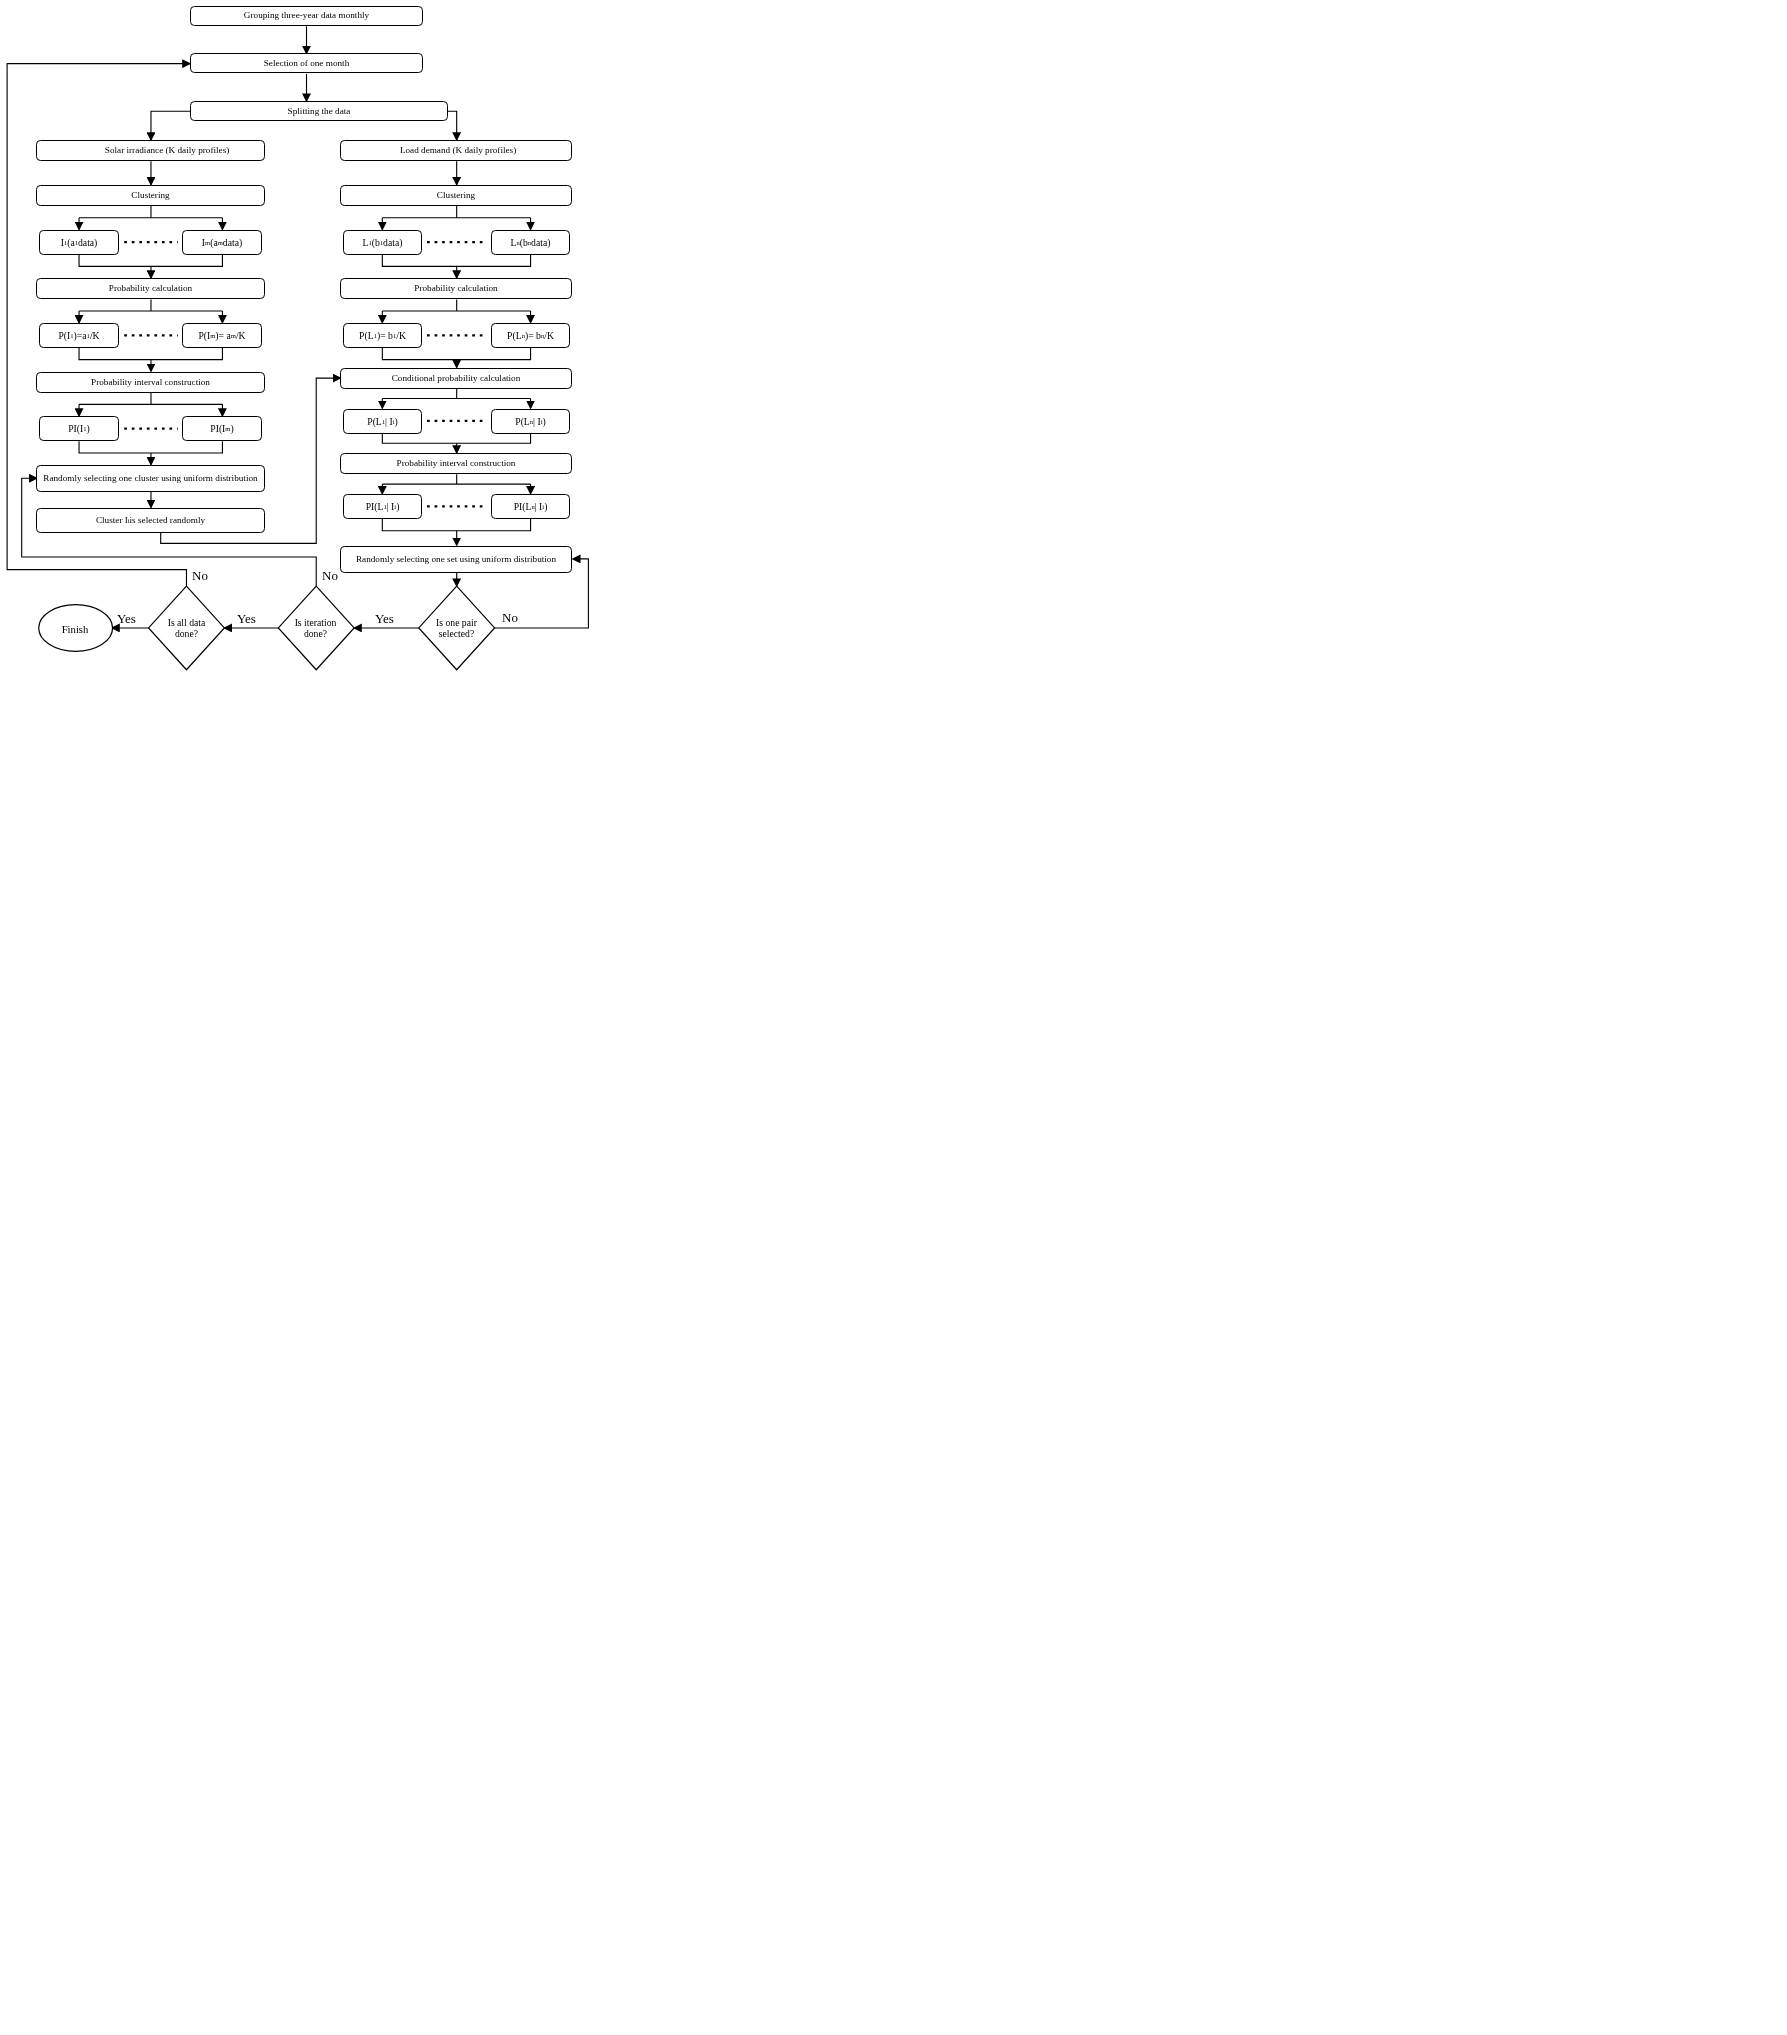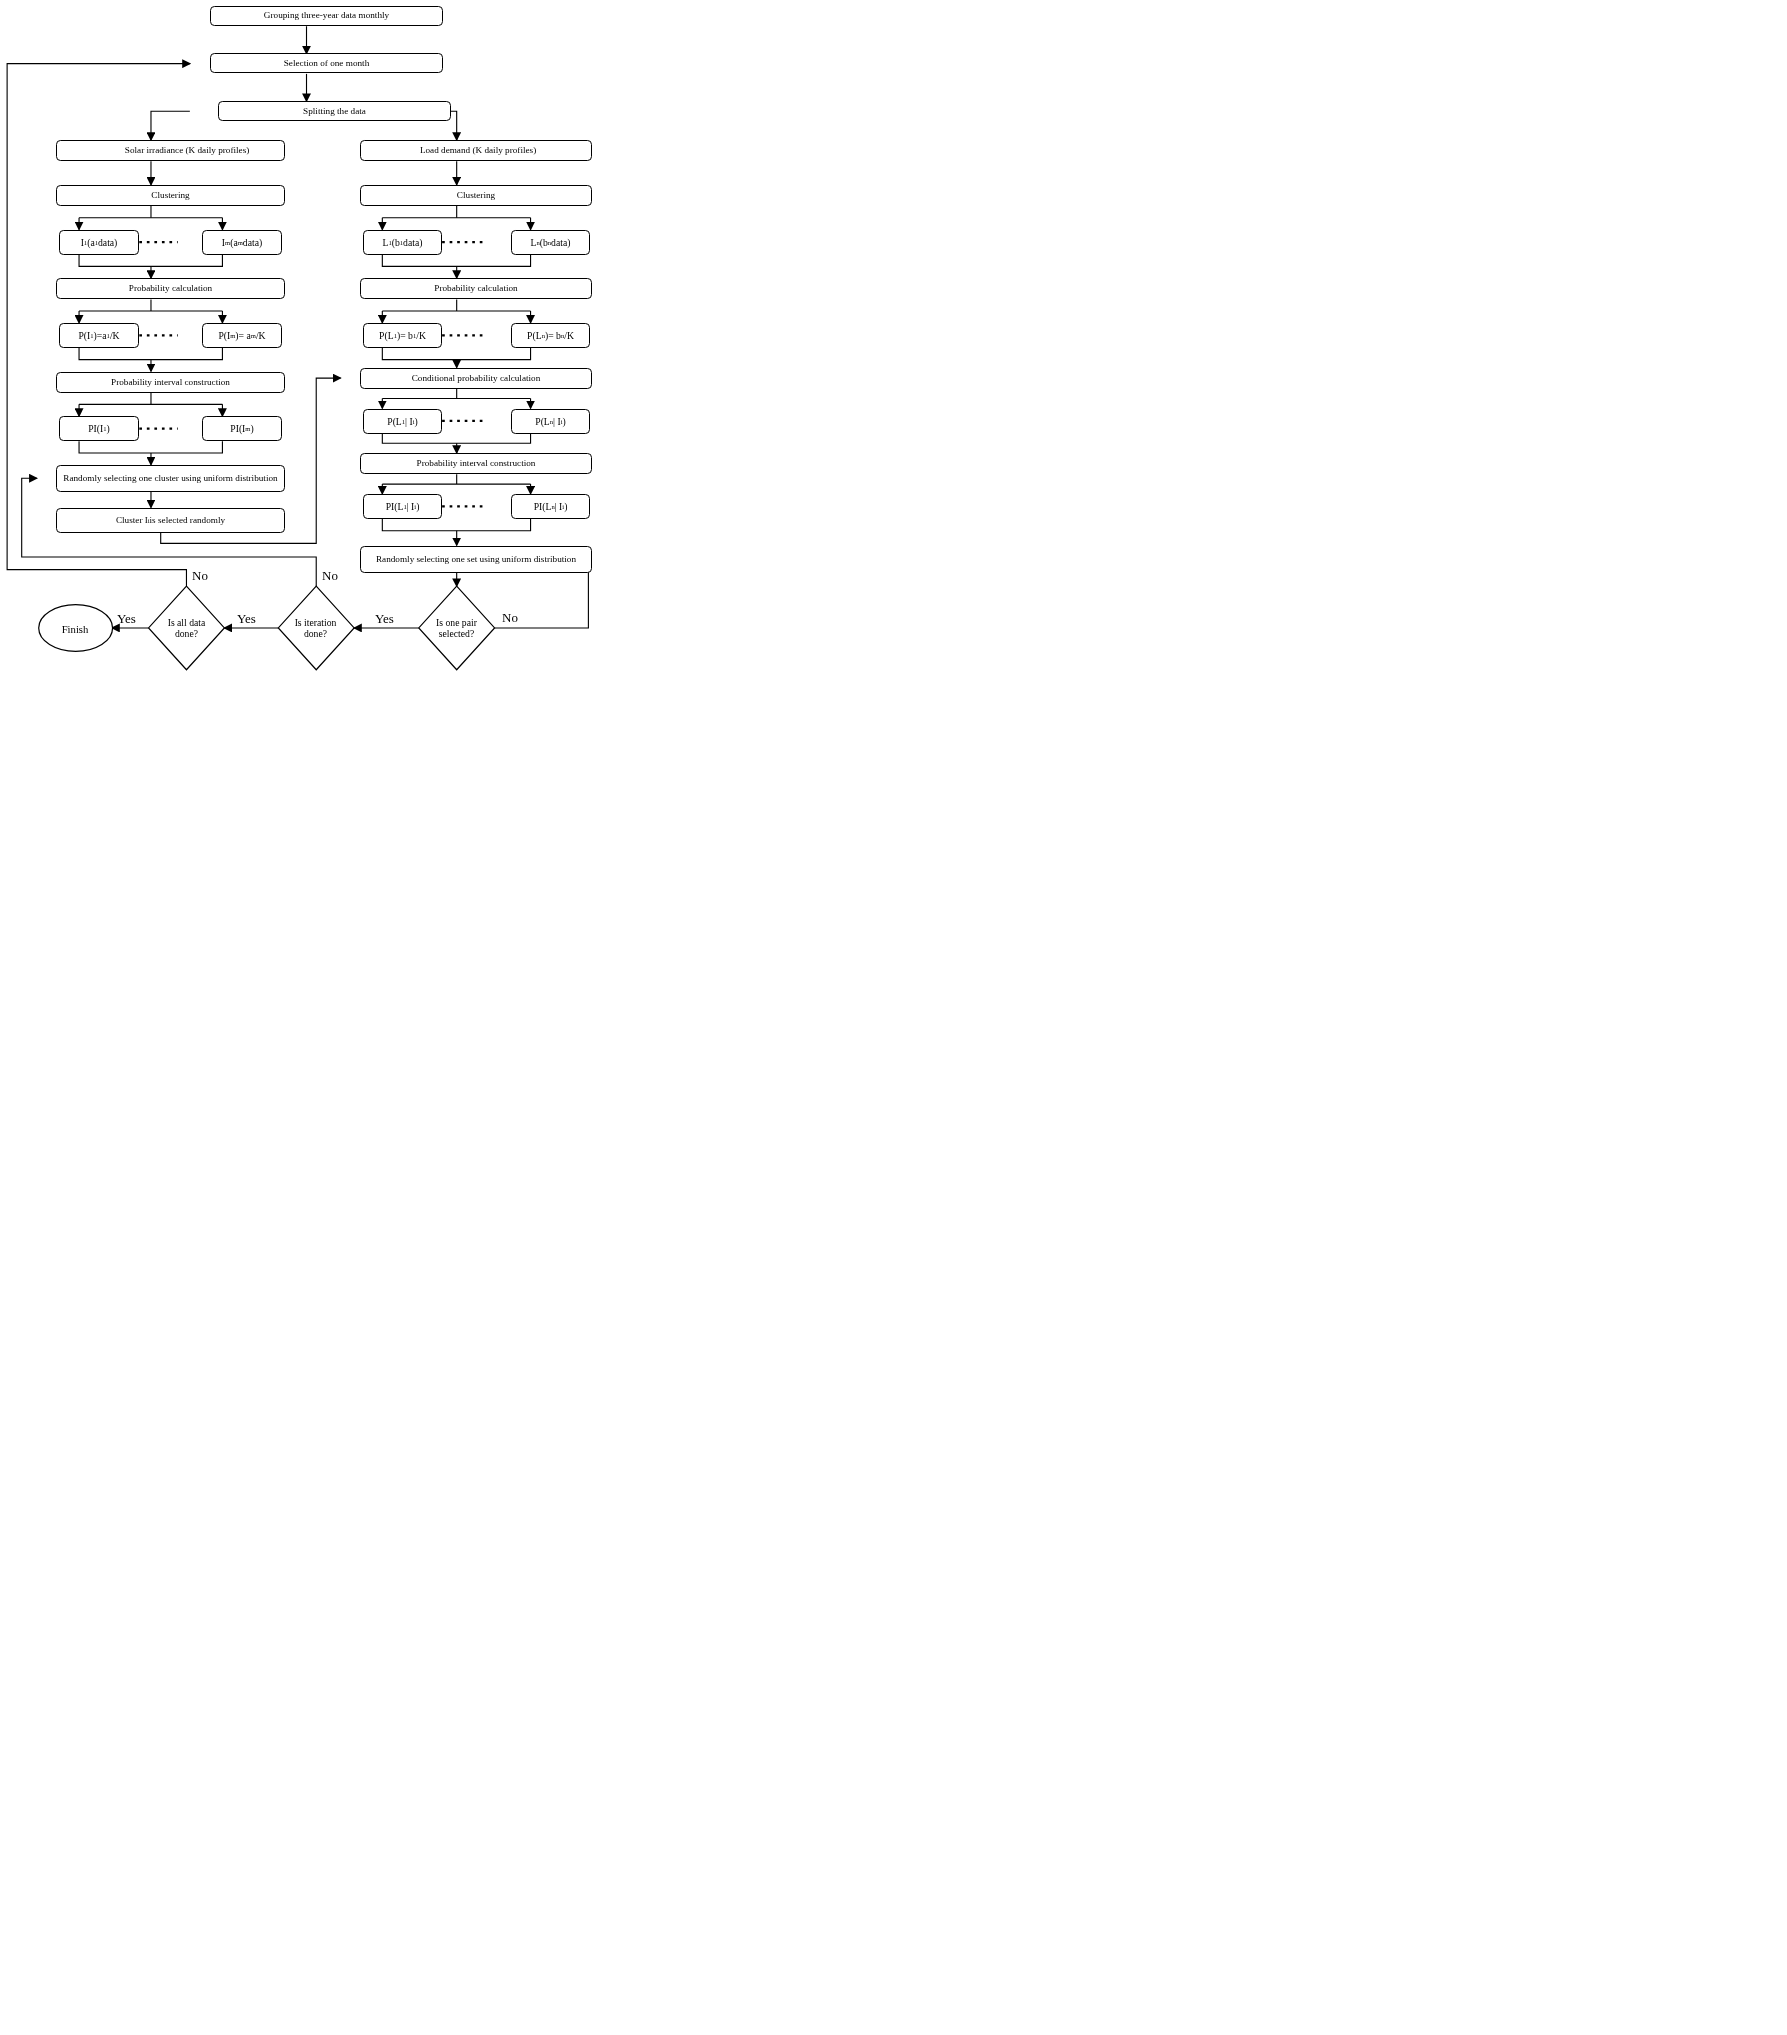--- a/index.html
+++ b/index.html
@@ -1,21 +1,21 @@
 <!DOCTYPE html>
 <html style="font-size:7.8px"><head>
 <meta charset="utf-8">
 <style>
   html,body{margin:0;padding:0;background:#ffffff;}
   .canvas{position:relative;width:596px;height:678px;background:#ffffff;overflow:hidden;
           font-family:"Liberation Serif",serif;color:#000;}
   svg.layer{position:absolute;left:0;top:0;width:596px;height:678px;}
   .node{position:absolute;box-sizing:border-box;border:1.2px solid #000;border-radius:4.4px;
         background:#fff;display:flex;align-items:center;justify-content:center;
-        text-align:center;padding:1px 3.9px;font-size:9.2px;line-height:1.2;margin-left:20px;}
+        text-align:center;padding:1px 3.9px;font-size:9.2px;line-height:1.2;}
   .node.small{font-size:9.7px;padding:1px 1.9px;}
   .sub{font-size:0.68em;vertical-align:-0.22em;}
   .shape-text{position:absolute;font-size:9.7px;line-height:1.18;text-align:center;}
   .edge-label{position:absolute;font-size:13px;line-height:1;}
 </style>
 </head>
 <body>
 
 <div class="canvas">
 
@@ -99,21 +99,21 @@
     <g stroke="#000000" stroke-width="2.5" fill="#ffffff">
       <polygon points="383,1206 461,1292 383,1378 305,1292"></polygon>
       <polygon points="650,1206 728,1292 650,1378 572,1292"></polygon>
       <polygon points="939,1206 1017,1292 939,1378 861,1292"></polygon>
       <ellipse cx="155" cy="1292" rx="76" ry="48"></ellipse>
     </g>
   </svg>
 
   <div class="node" style="left:190px;top:5.8px;width:233px;height:20.4px;">Grouping three-year data monthly</div>
   <div class="node" style="left:190px;top:53px;width:233px;height:20.4px;">Selection of one month</div>
-  <div class="node" style="left:198px;top:101px;width:233px;height:20.4px;">Splitting the data</div>
+  <div class="node" style="left:190px;top:101px;width:258px;height:20.4px;">Splitting the data</div>
 
   <div class="node" style="left:36px;top:140px;width:229px;height:21.4px;padding-left:37px;">Solar irradiance (K daily profiles)</div>
   <div class="node" style="left:36px;top:185px;width:229px;height:21.4px;">Clustering</div>
   <div class="node small" style="left:39px;top:230px;width:80px;height:25px;">
       <span>I</span>
       <span class="sub">1</span>
       <span> (a</span>
       <span class="sub">1</span>
       <span> data)</span>
     </div>

